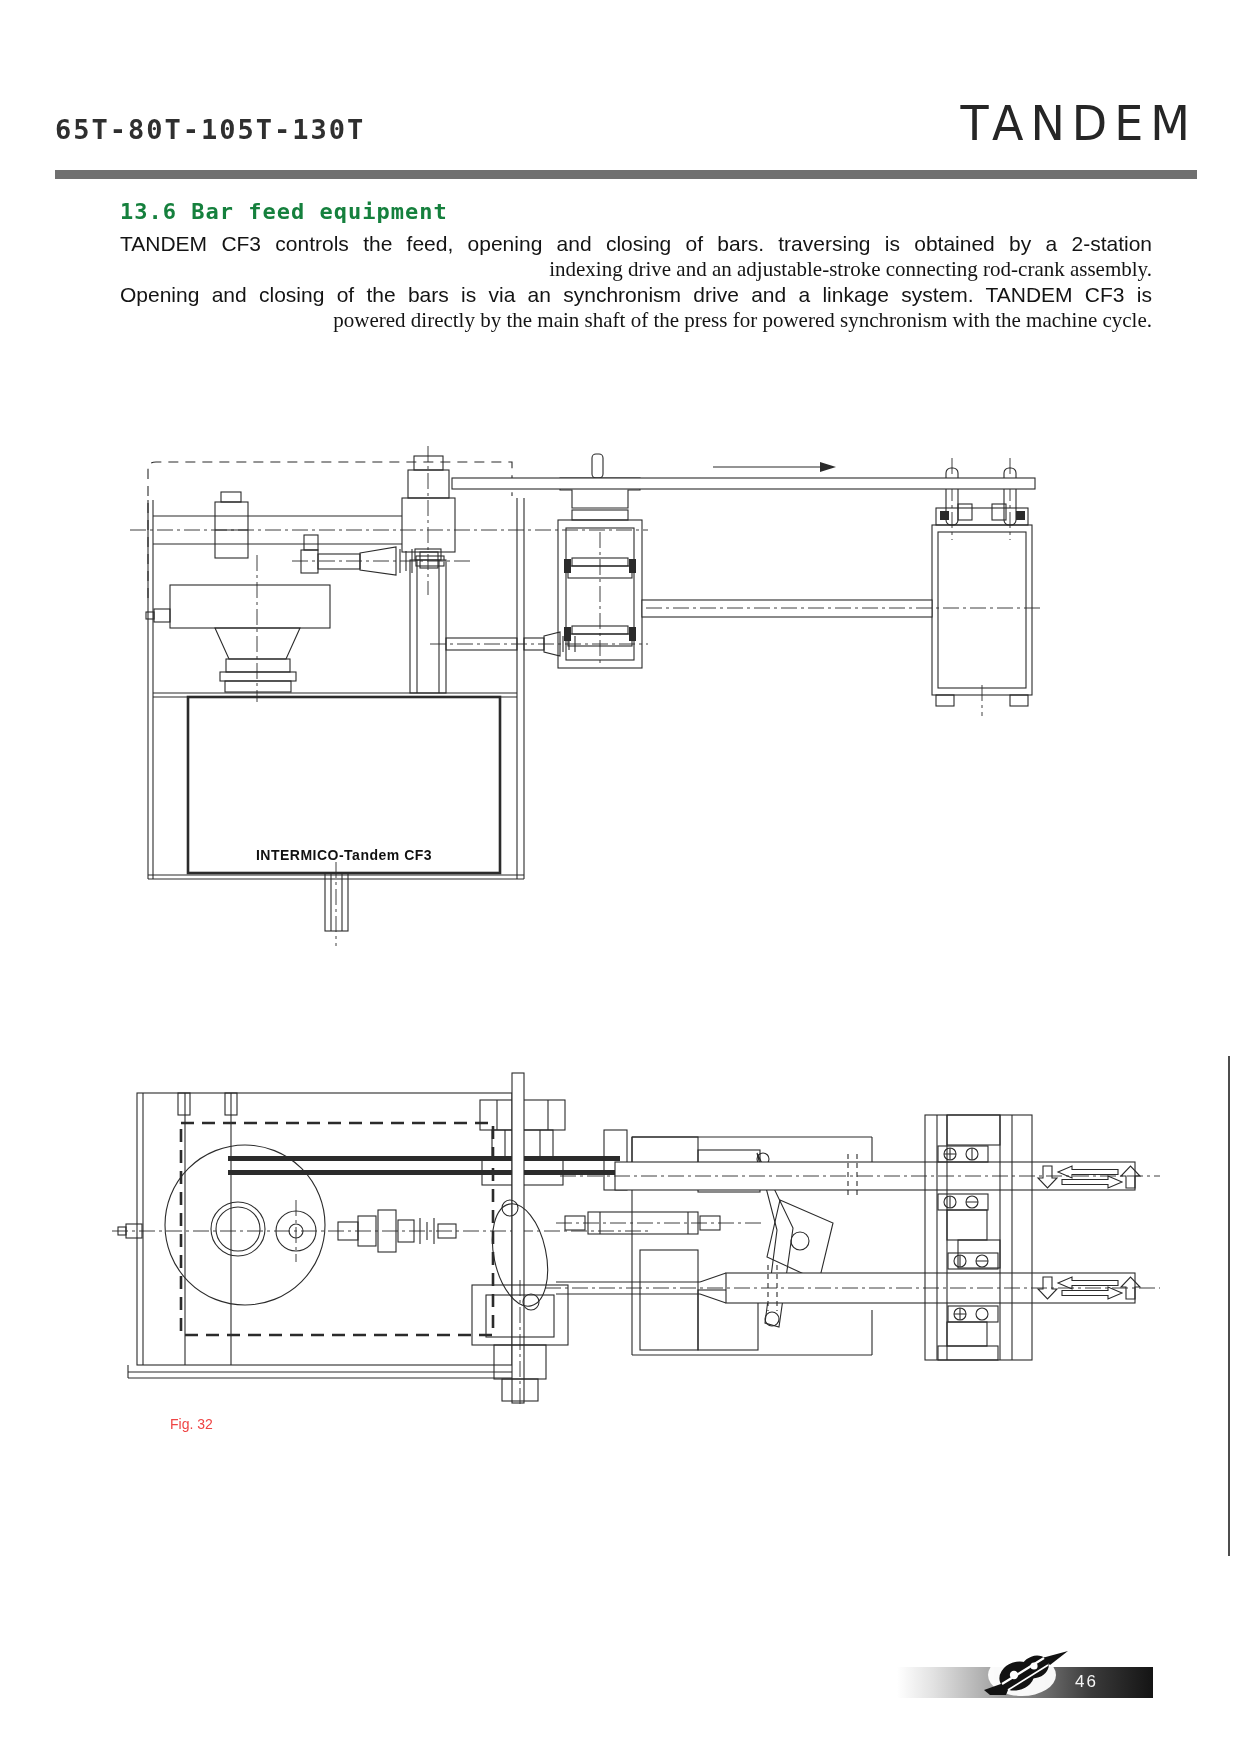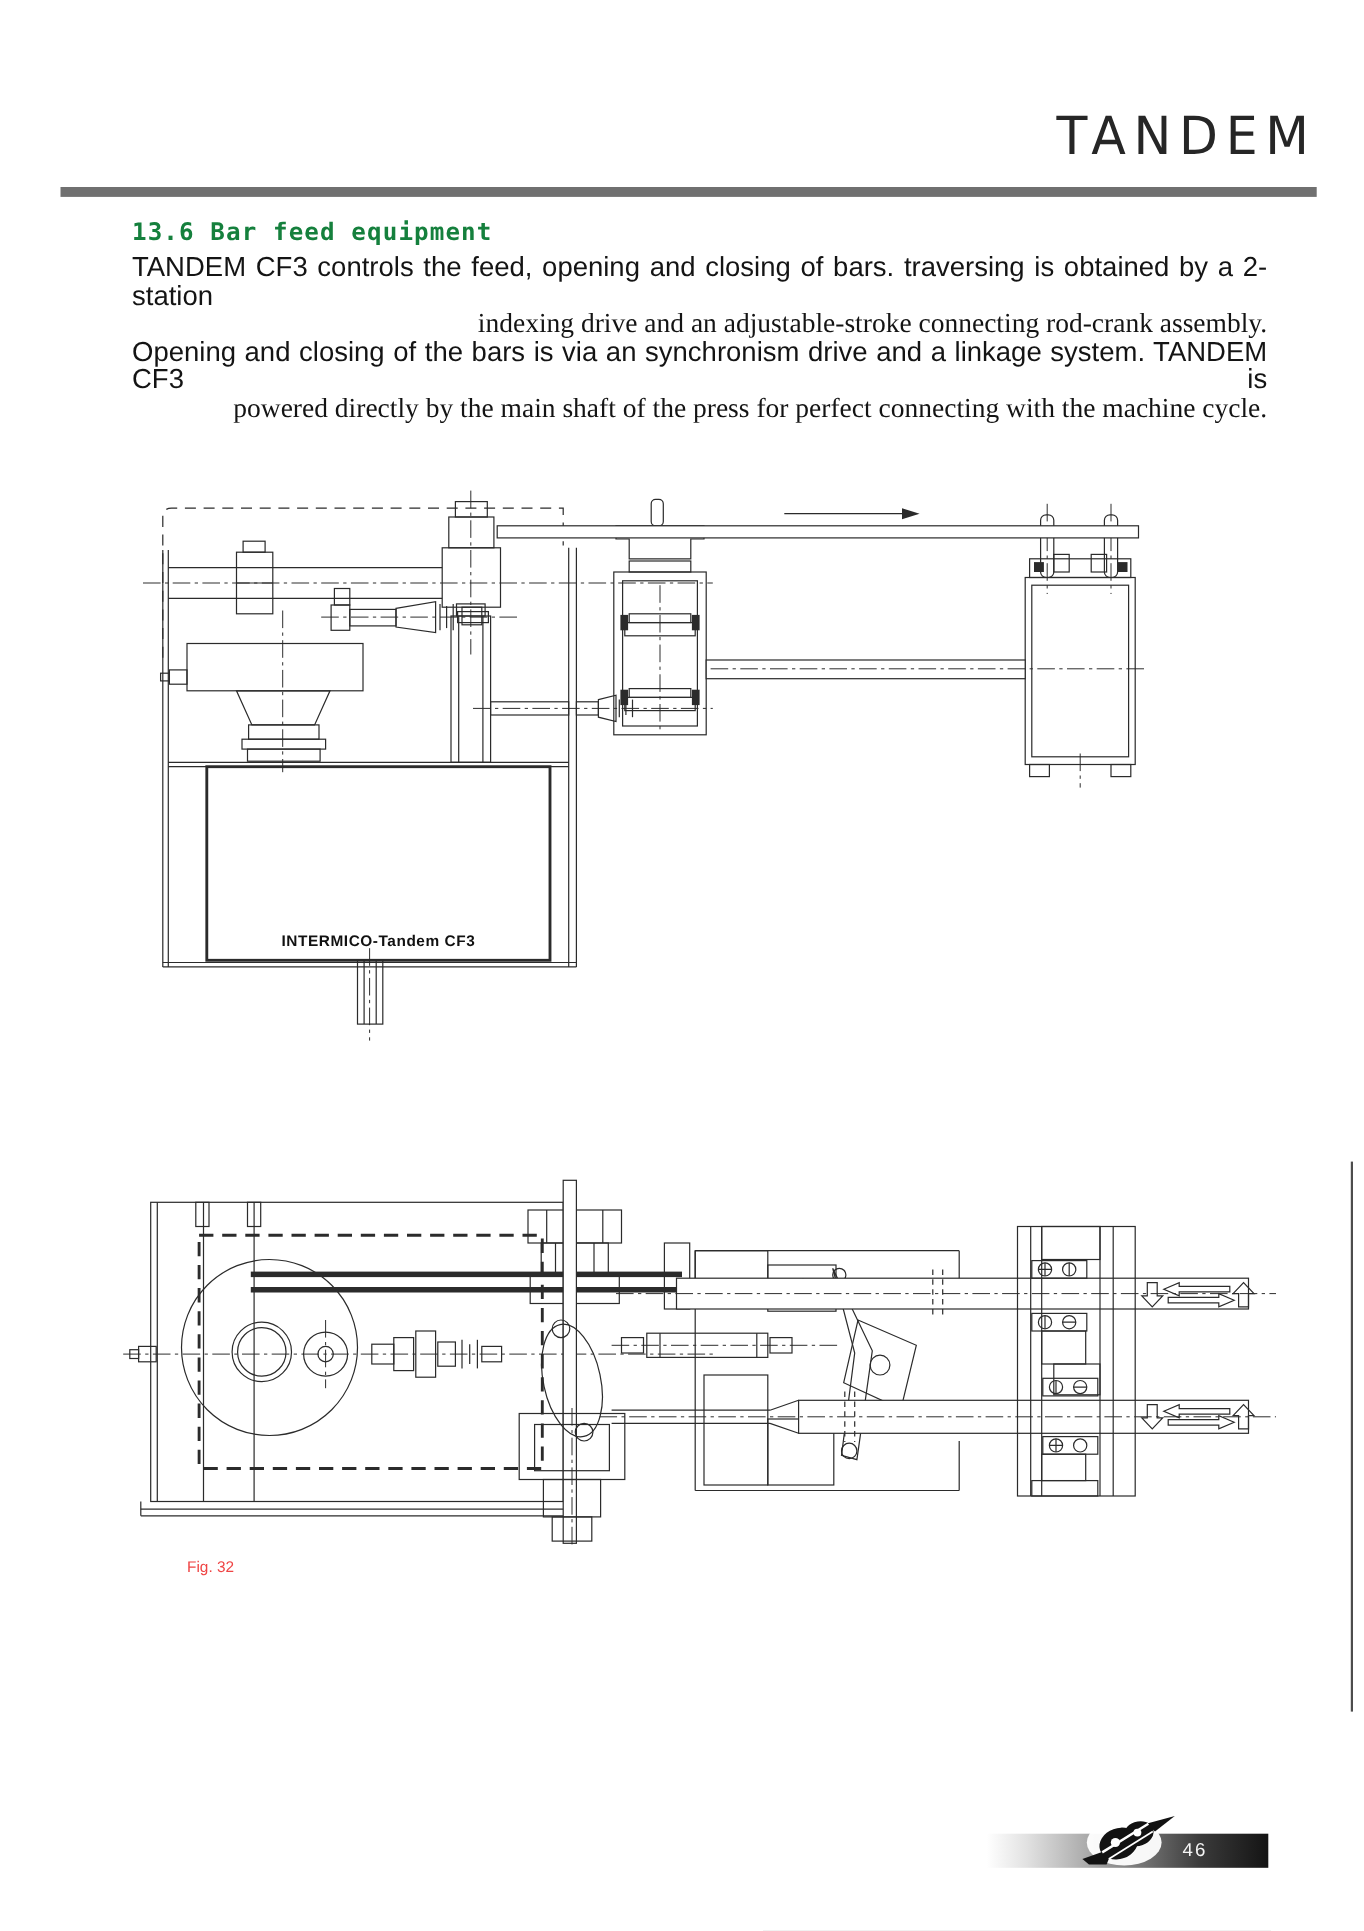--- a/index.html
+++ b/index.html
@@ -6,21 +6,21 @@
   .page{position:relative;width:1240px;height:1755px;background:#ffffff;overflow:hidden;
         font-family:"Liberation Sans",sans-serif;color:#1a1a1a;}
   .abs{position:absolute;}
   .model-range{left:55px;top:114px;font-family:"DejaVu Sans Mono",monospace;font-weight:700;
                font-size:27px;letter-spacing:2px;color:#2f2f2f;}
   .brand{right:43px;top:96px;font-family:"DejaVu Sans",sans-serif;font-size:46px;
          letter-spacing:7px;color:#262626;transform:scaleY(1.04);}
   .rule{left:55px;top:170px;width:1142px;height:9px;background:#707070;}
   .heading{left:120px;top:199px;font-family:"DejaVu Sans Mono",monospace;font-weight:700;
            font-size:22px;letter-spacing:1px;color:#15803d;}
-  .bodytext{left:120px;top:231px;width:1032px;font-size:25px;line-height:25.5px;color:#141414;}
+  .bodytext{left:120px;top:231px;width:1032px;font-size:21px;line-height:25.5px;color:#141414;}
   .bodytext .jl{text-align:justify;text-align-last:justify;}
   .bodytext .ll{text-align:right;font-family:Liberation Serif, serif;}
   .fig{position:absolute;left:0;}
   .fig path,.fig rect,.fig line,.fig circle,.fig ellipse,.fig polyline{stroke:#2b2b2b;fill:none;stroke-width:1.1px;}
   .fig .f{fill:#2b2b2b;stroke:none;}
   .fig .white{fill:#ffffff;}
   .fig .thick{stroke-width:2.6px;}
   .fig .dash{stroke-dasharray:10 7;}
   .fig .dashT{stroke-dasharray:13 8;stroke-width:2.6px;}
   .fig .cd{stroke-dasharray:16 4 3 4;stroke-width:0.9px;}
@@ -32,30 +32,31 @@
   .footerbar{left:897px;top:1667px;width:256px;height:31px;
              background:linear-gradient(90deg,#ffffff 0%,#e2e2e2 14%,#9a9a9a 42%,#3a3a3a 76%,#141414 100%);}
   .pagenum{position:absolute;left:178px;top:5px;color:#f5f5f5;font-size:17px;letter-spacing:2px;}
   .logo{left:972px;top:1642px;}
 </style>
 </head>
 <body>
 
 <div class="page">
 
+  <div class="abs model-range">65T-80T-105T-130T</div>
   <div class="abs brand">TANDEM</div>
   <div class="abs rule"></div>
 
   <div class="abs heading">13.6 Bar feed equipment</div>
 
   <div class="abs bodytext">
     <div class="jl">TANDEM CF3 controls the feed, opening and closing of bars. traversing is obtained by a 2-station</div>
     <div class="ll">indexing drive and an adjustable-stroke connecting rod-crank assembly.</div>
     <div class="jl">Opening and closing of the bars is via an synchronism drive and a linkage system. TANDEM CF3 is</div>
-    <div class="ll">powered directly by the main shaft of the press for perfect connecting with the machine cycle.</div>
+    <div class="ll">powered directly by the main shaft of the press for powered synchronism with the machine cycle.</div>
   </div>
 
   <svg class="fig" style="top:370px" width="1240" height="585" viewBox="0 0 1240 585">
 
     <path class="dash" d="M148 228 L148 100 Q148 92 156 92 L512 92 L512 126"></path>
 
     <line x1="148" y1="130" x2="148" y2="509"></line>
       <line x1="153" y1="130" x2="153" y2="509"></line>
     <line x1="517" y1="128" x2="517" y2="509"></line>
       <line x1="524" y1="128" x2="524" y2="509"></line>

